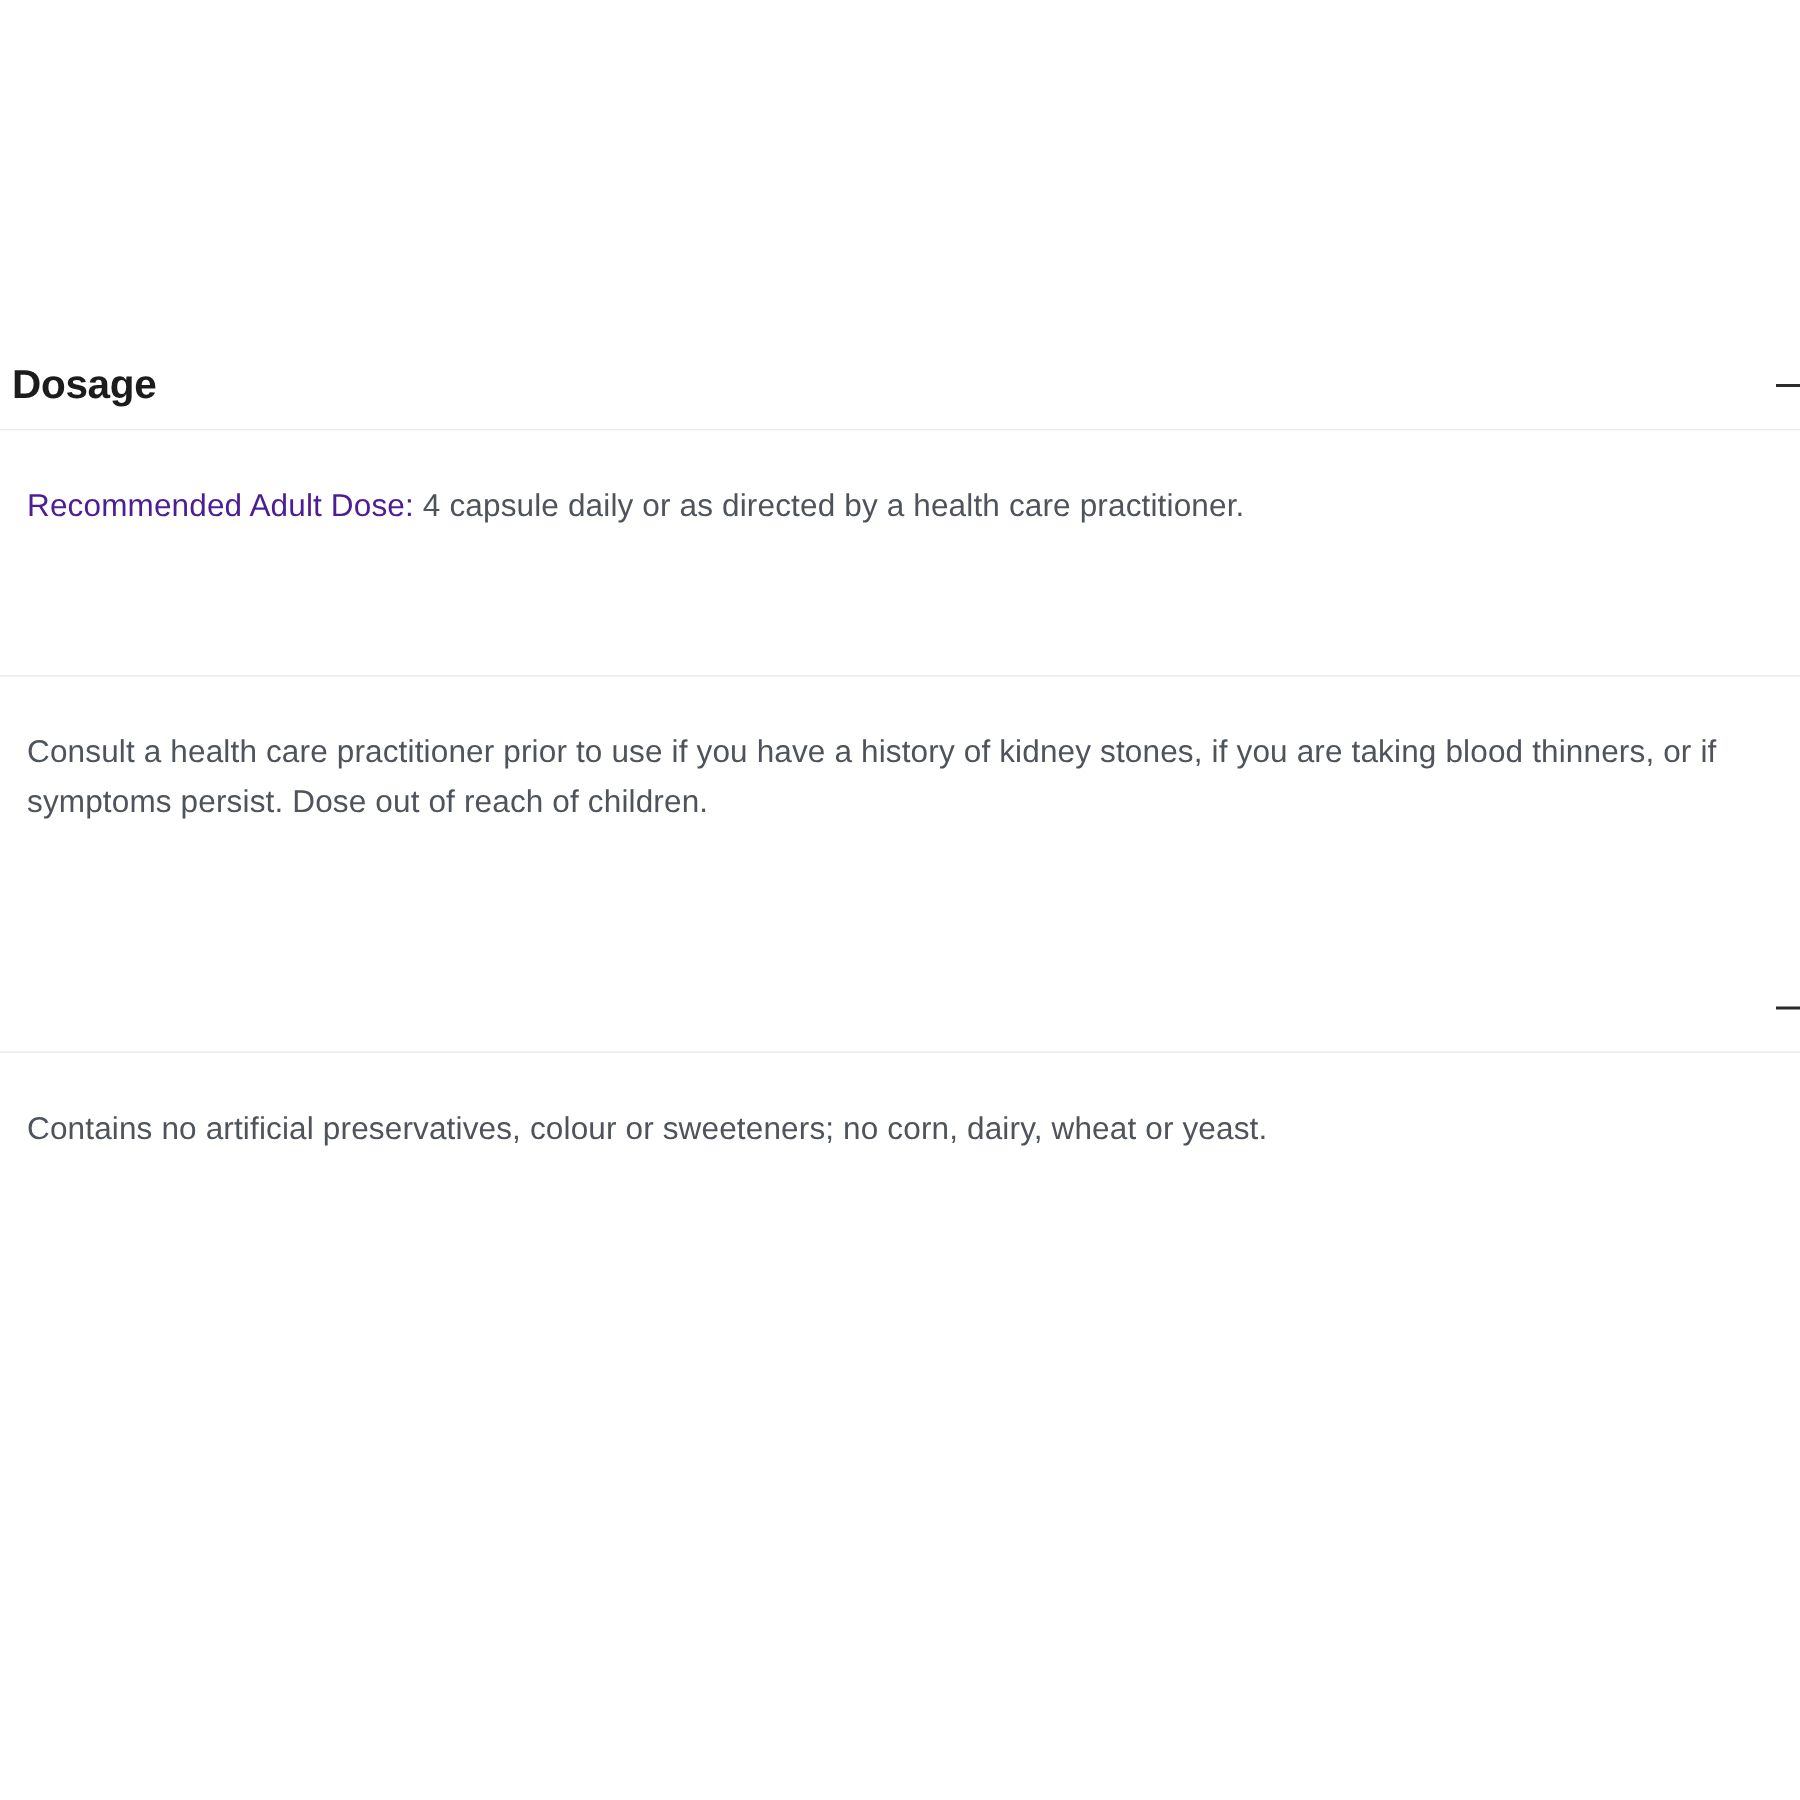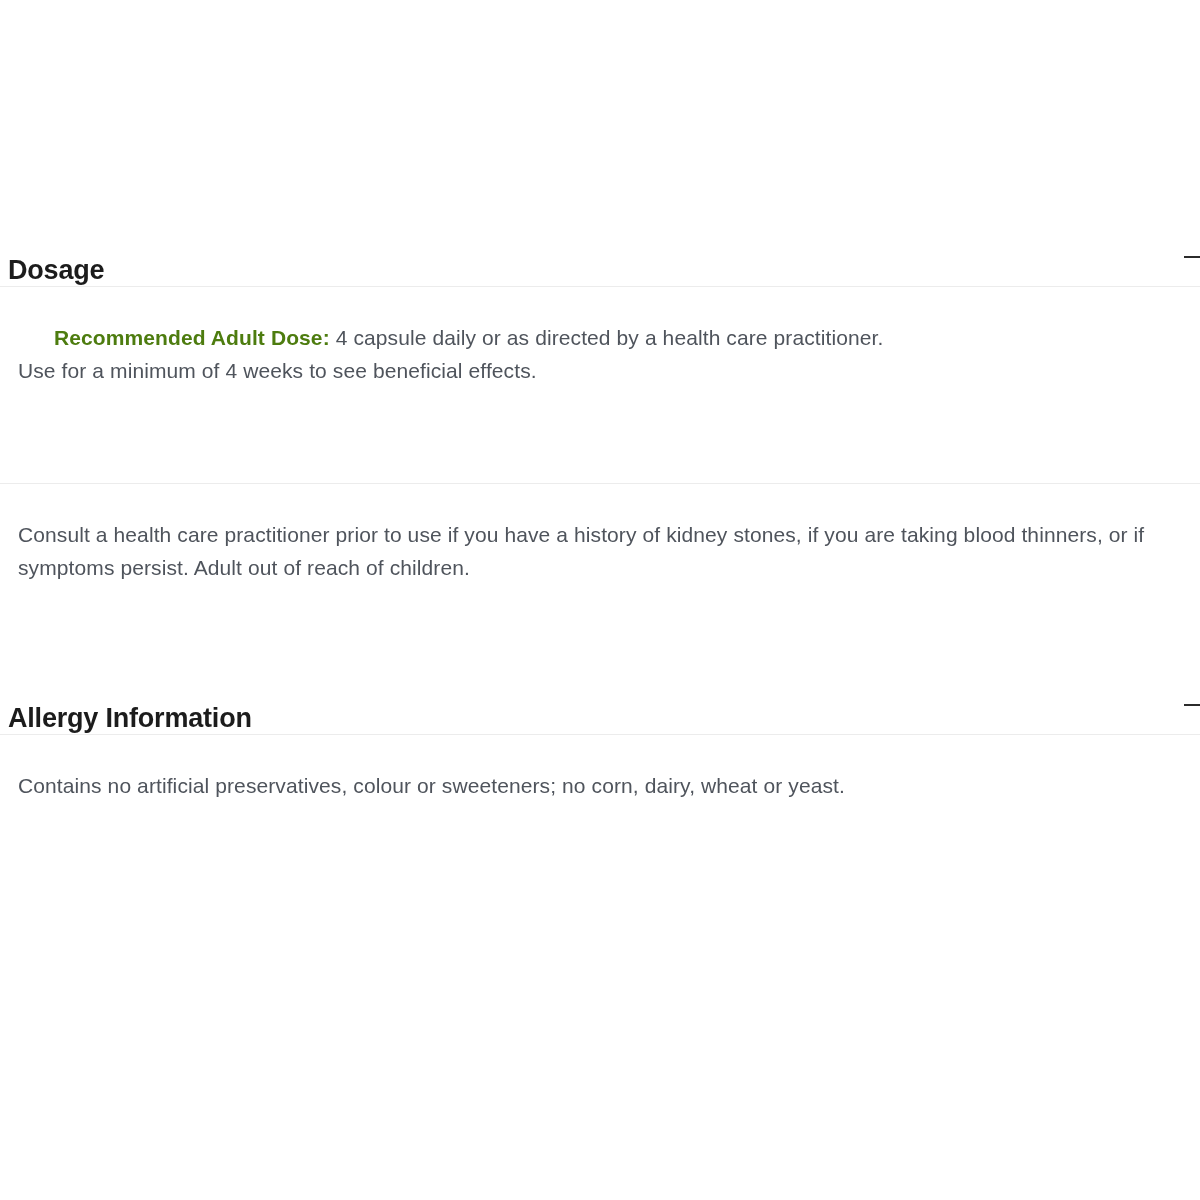--- a/index.html
+++ b/index.html
@@ -22,21 +22,21 @@
   }
   .spacer-top {
     height: 228px;
   }
   .section {
     width: 100%;
   }
   .section-header {
     position: relative;
     display: flex;
-    align-items: flex-end;
+    align-items: center;
     justify-content: space-between;
     padding: 0 6px 0 8px;
     box-sizing: border-box;
     height: 58px;
   }
   .section-title {
     font-size: 27px;
     font-weight: bold;
     color: #1c1c1c;
     letter-spacing: -0.2px;
@@ -68,23 +68,22 @@
   }
   .section-body {
     padding: 34px 8px 0 18px;
     box-sizing: border-box;
     font-size: 21px;
     line-height: 33px;
     color: #4f545c;
     letter-spacing: 0.1px;
   }
   .section-body .lead {
-    font-weight: bold;
-    color: #4d7c0f;
-    margin-left: 36px;
+    font-weight: normal;
+    color: #4c1d95;
   }
   .gap-dosage { height: 96px; }
   .gap-caution { height: 92px; }
   .body-line { display: block; }
 </style>
 </head>
 <body>
 
 <div class="page">
 
@@ -95,36 +94,34 @@
       <div class="section-title">Dosage</div>
       <span class="toggle-icon">
         <span class="bar h"></span>
       </span>
     </div>
     <div class="divider"></div>
     <div class="section-body">
       <span class="body-line">
         <span class="lead">Recommended Adult Dose:</span><span> 4 capsule daily or as directed by a health care practitioner.</span>
       </span>
-      <span class="body-line">Use for a minimum of 4 weeks to see beneficial effects.</span>
     </div>
   </div>
 
   <div class="gap-dosage"></div>
 
   <div class="section">
     <div class="divider"></div>
-    <div class="section-body">Consult a health care practitioner prior to use if you have a history of kidney stones, if you are taking blood thinners, or if symptoms persist. Adult out of reach of children.</div>
+    <div class="section-body">Consult a health care practitioner prior to use if you have a history of kidney stones, if you are taking blood thinners, or if symptoms persist. Dose out of reach of children.</div>
   </div>
 
   <div class="gap-caution"></div>
 
   <div class="section">
     <div class="section-header">
-      <div class="section-title">Allergy Information</div>
       <span class="toggle-icon">
         <span class="bar h"></span>
       </span>
     </div>
     <div class="divider"></div>
     <div class="section-body">Contains no artificial preservatives, colour or sweeteners; no corn, dairy, wheat or yeast.</div>
   </div>
 
 </div>
 

